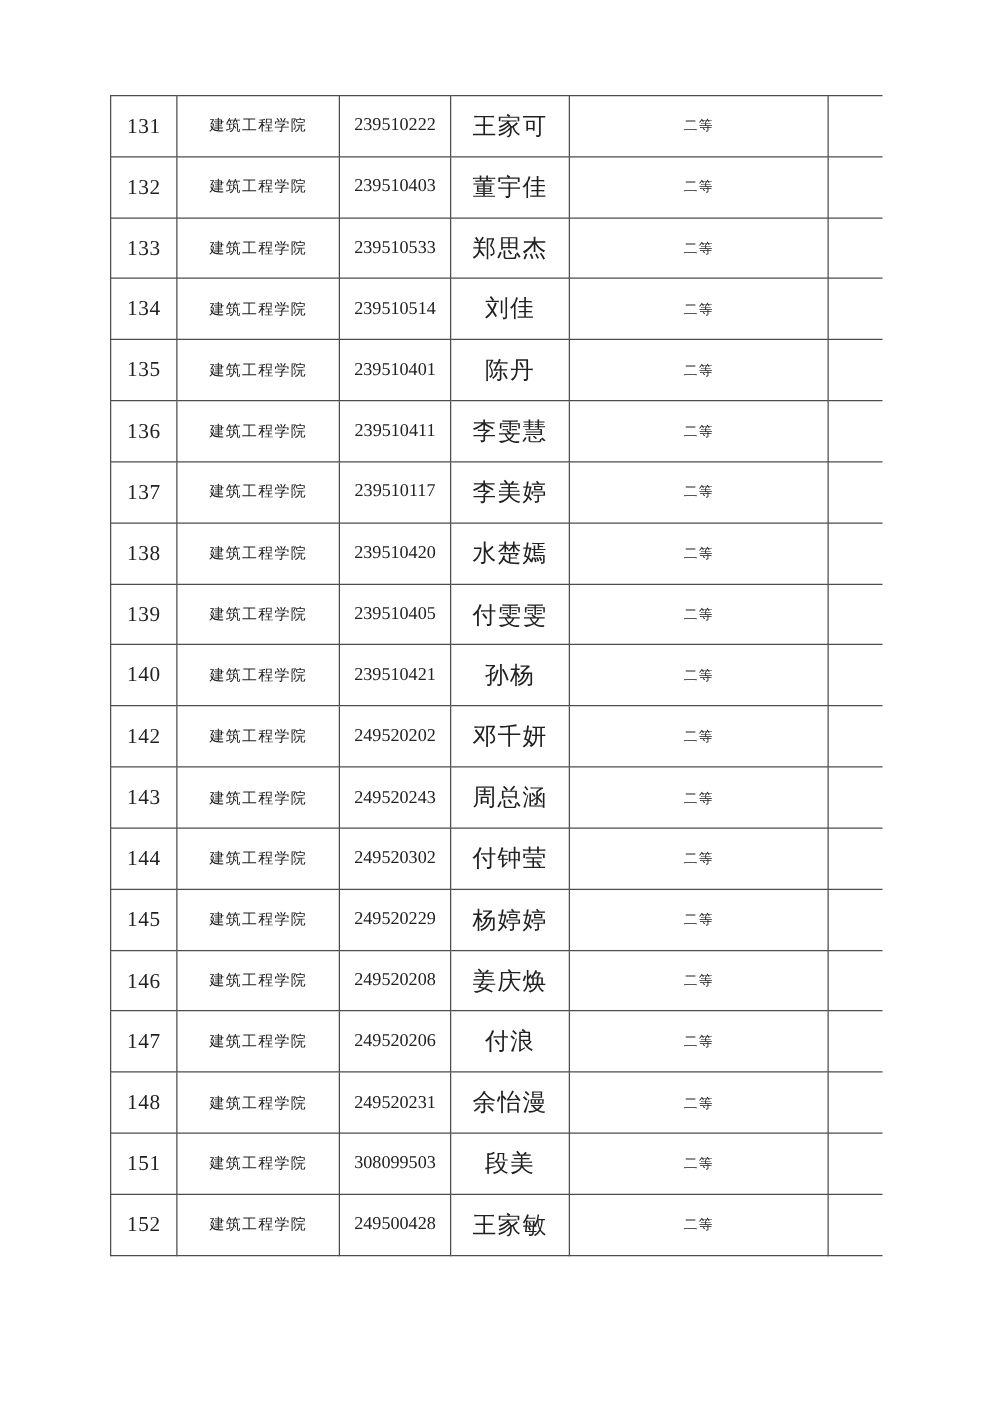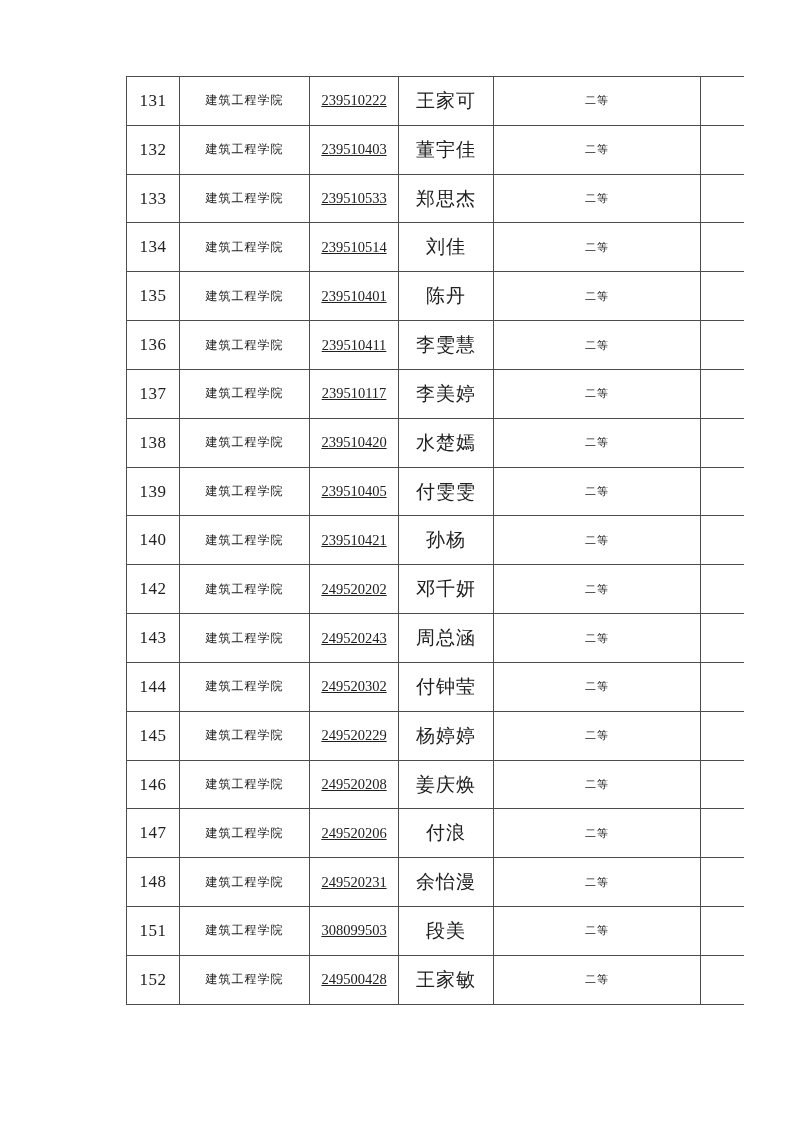--- a/index.html
+++ b/index.html
@@ -8,21 +8,20 @@
     background: #ffffff;
   }
   .page {
     position: relative;
     width: 706px;
     height: 1122px;
     background: var(--page-bg, #ffffff);
     overflow: hidden;
     font-family: "Liberation Serif", "DejaVu Serif", serif;
     color: var(--text-color, #212121);
-    margin-left: 38px;
   }
   table.award-table {
     position: absolute;
     left: 88px;
     top: 76px;
     width: 628px;
     height: 929px;
     border-collapse: collapse;
     table-layout: fixed;
   }
@@ -38,21 +37,20 @@
     font-size: 17px;
     letter-spacing: 0.5px;
   }
   td.col-college {
     font-size: 12px;
     letter-spacing: 1px;
   }
   td.col-student-id {
     font-size: 14.5px;
     padding-top: 2px;
-    text-decoration: underline;
   }
   td.col-name {
     font-size: 19px;
     letter-spacing: 1px;
   }
   td.col-award {
     font-size: 11px;
     letter-spacing: 1px;
     padding-top: 6px;
   }

